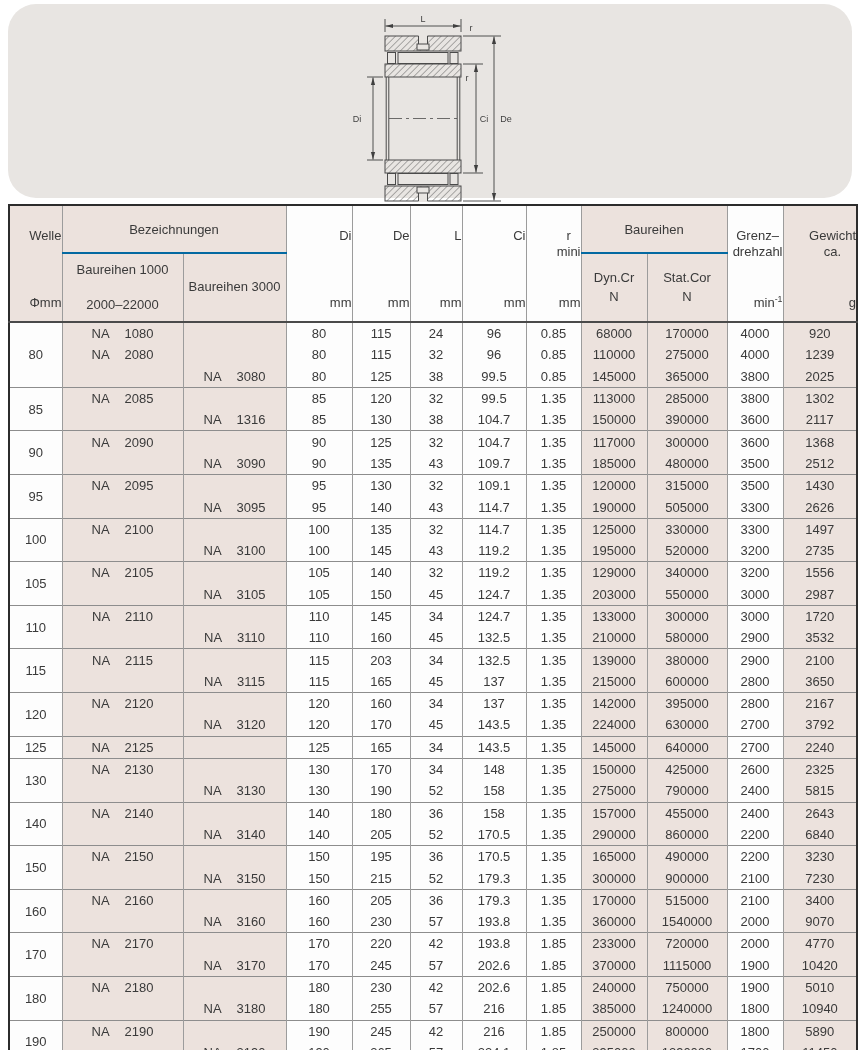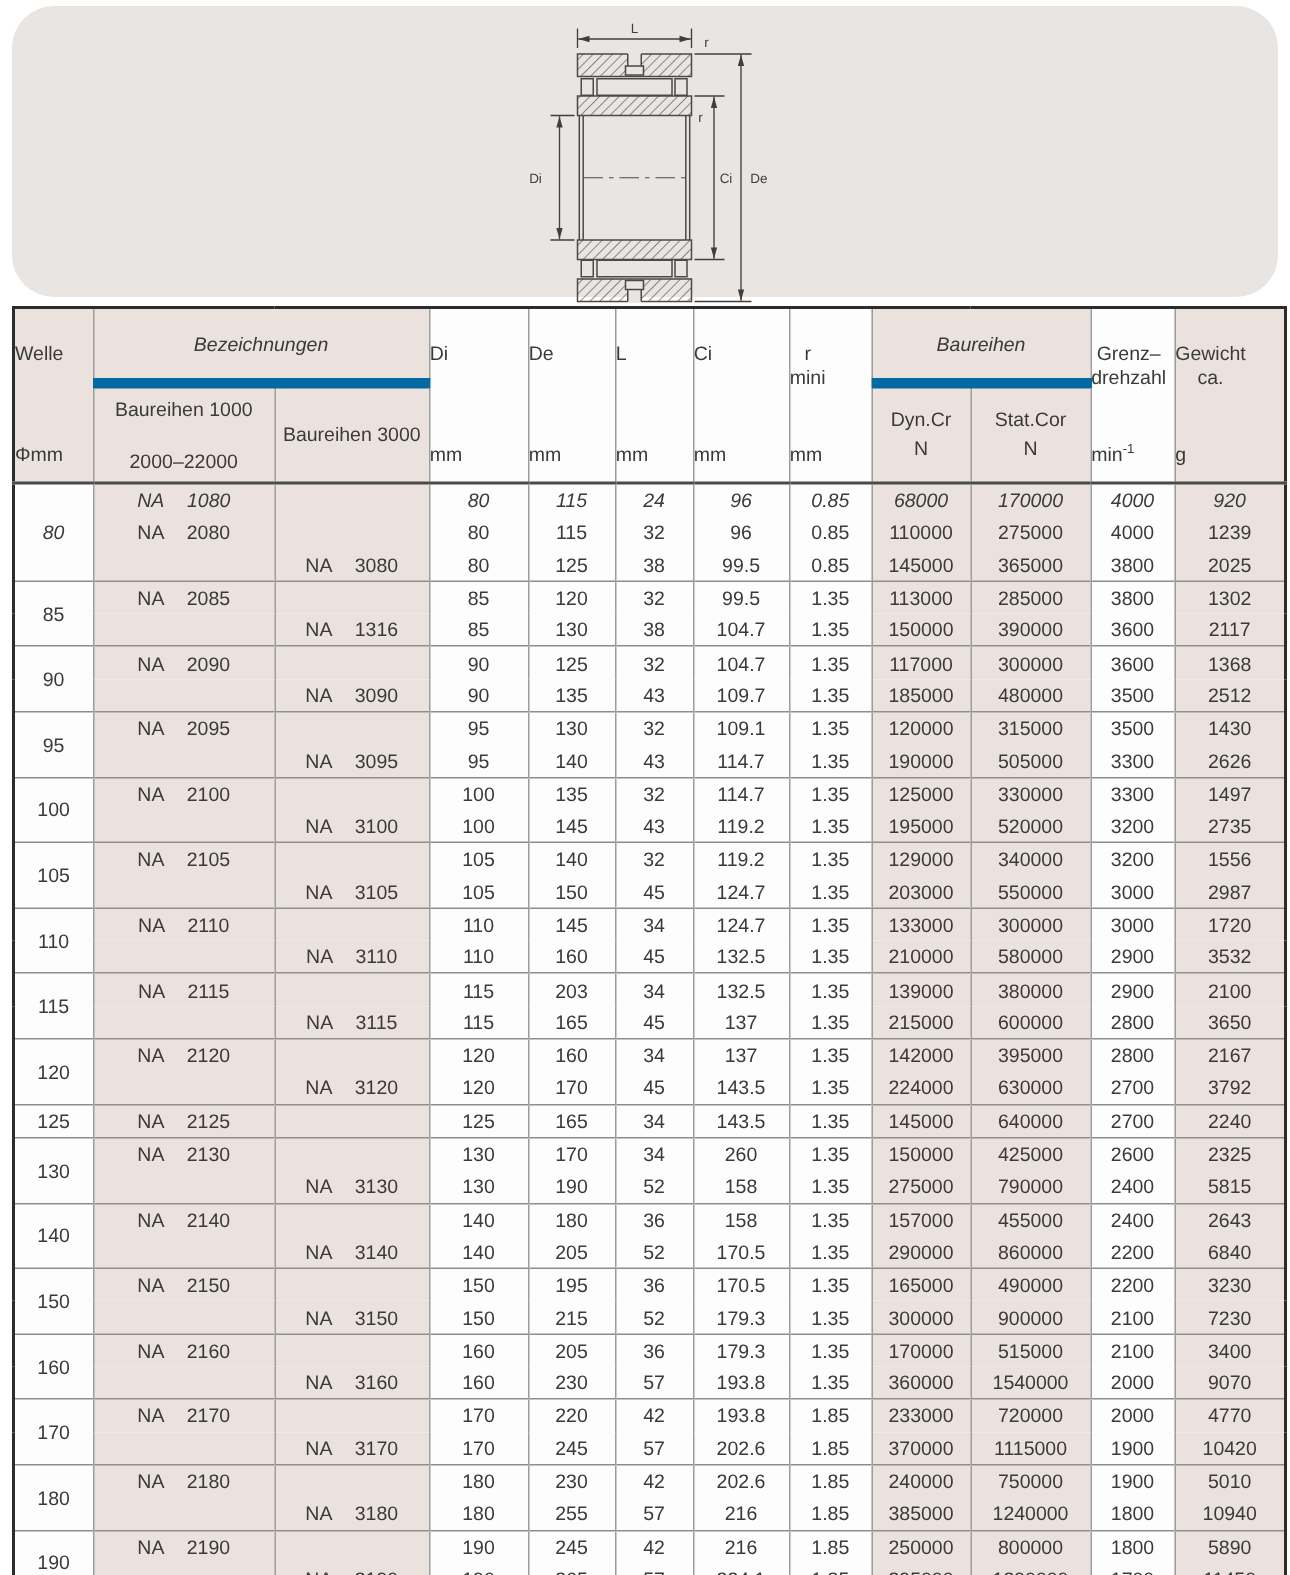--- a/index.html
+++ b/index.html
@@ -23,33 +23,33 @@
   .tbl-wrap { position:absolute; left:8px; top:204px; }
   table {
     border-collapse:collapse; table-layout:fixed; width:848px;
     border:2px solid #2c2c2c; border-bottom-width:3px;
     background:#fdfdfd;
   }
   th, td { border-left:1px solid #9c9c9c; padding:0; font-weight:normal; }
   .pink { background:#ece2dd; }
 
   thead th { border-bottom:2px solid #4a4a4a; font-size:13px; color:#3a3a3a; }
-  thead th.span-head { border-bottom:7px solid #0369a1; height:46px;font-style:italic; }
-  .hstack { display:flex; flex-direction:column; justify-content:space-between; align-items:flex-start;
+  thead th.span-head { border-bottom:2px solid #0369a1; height:46px; }
+  .hstack { display:flex; flex-direction:column; justify-content:space-between; align-items:flex-end;
             height:115px; padding:22px 0 10px; box-sizing:border-box; line-height:1.2; }
   .hstack2 { display:flex; flex-direction:column; justify-content:space-around; align-items:center;
              height:58px; line-height:1.2;gap:12px; }
   .hcenter { display:flex; flex-direction:column; justify-content:center; align-items:center;
              height:58px; line-height:1.45; }
   .tight { line-height:1.25; text-align:center; }
   sup { font-size:0.68em; }
 
   tbody td { height:21.3px; font-size:13px; text-align:center; color:#3a3a3a; }
   tbody tr.group-start td { border-top:1px solid #8d8d8d; }
-  tbody tr:first-child td { border-top:none;font-style:italic; }
+  tbody tr:first-child td { border-top:none; }
   td.desig { word-spacing:12px; }
 </style>
 </head>
 <body>
 
 <div class="panel">
   <svg class="diagram-svg" width="190" height="194" viewBox="0 0 190 194">
     <defs>
       <pattern id="hatch" width="4.6" height="4.6" patternUnits="userSpaceOnUse" patternTransform="rotate(45)">
         <line x1="0" y1="0" x2="0" y2="4.6" stroke="#565656" stroke-width="0.9"></line>
@@ -500,21 +500,21 @@
           <td>2700</td>
           <td class="pink">2240</td>
         </tr>
         <tr class="group-start">
           <td rowspan="2">130</td>
           <td class="pink desig">NA 2130</td>
           <td class="pink desig"></td>
           <td>130</td>
           <td>170</td>
           <td>34</td>
-          <td>260</td>
+          <td>148</td>
           <td>1.35</td>
           <td class="pink">150000</td>
           <td class="pink">425000</td>
           <td>2600</td>
           <td class="pink">2325</td>
         </tr>
         <tr>
           <td class="pink desig"></td>
           <td class="pink desig">NA 3130</td>
           <td>130</td>

